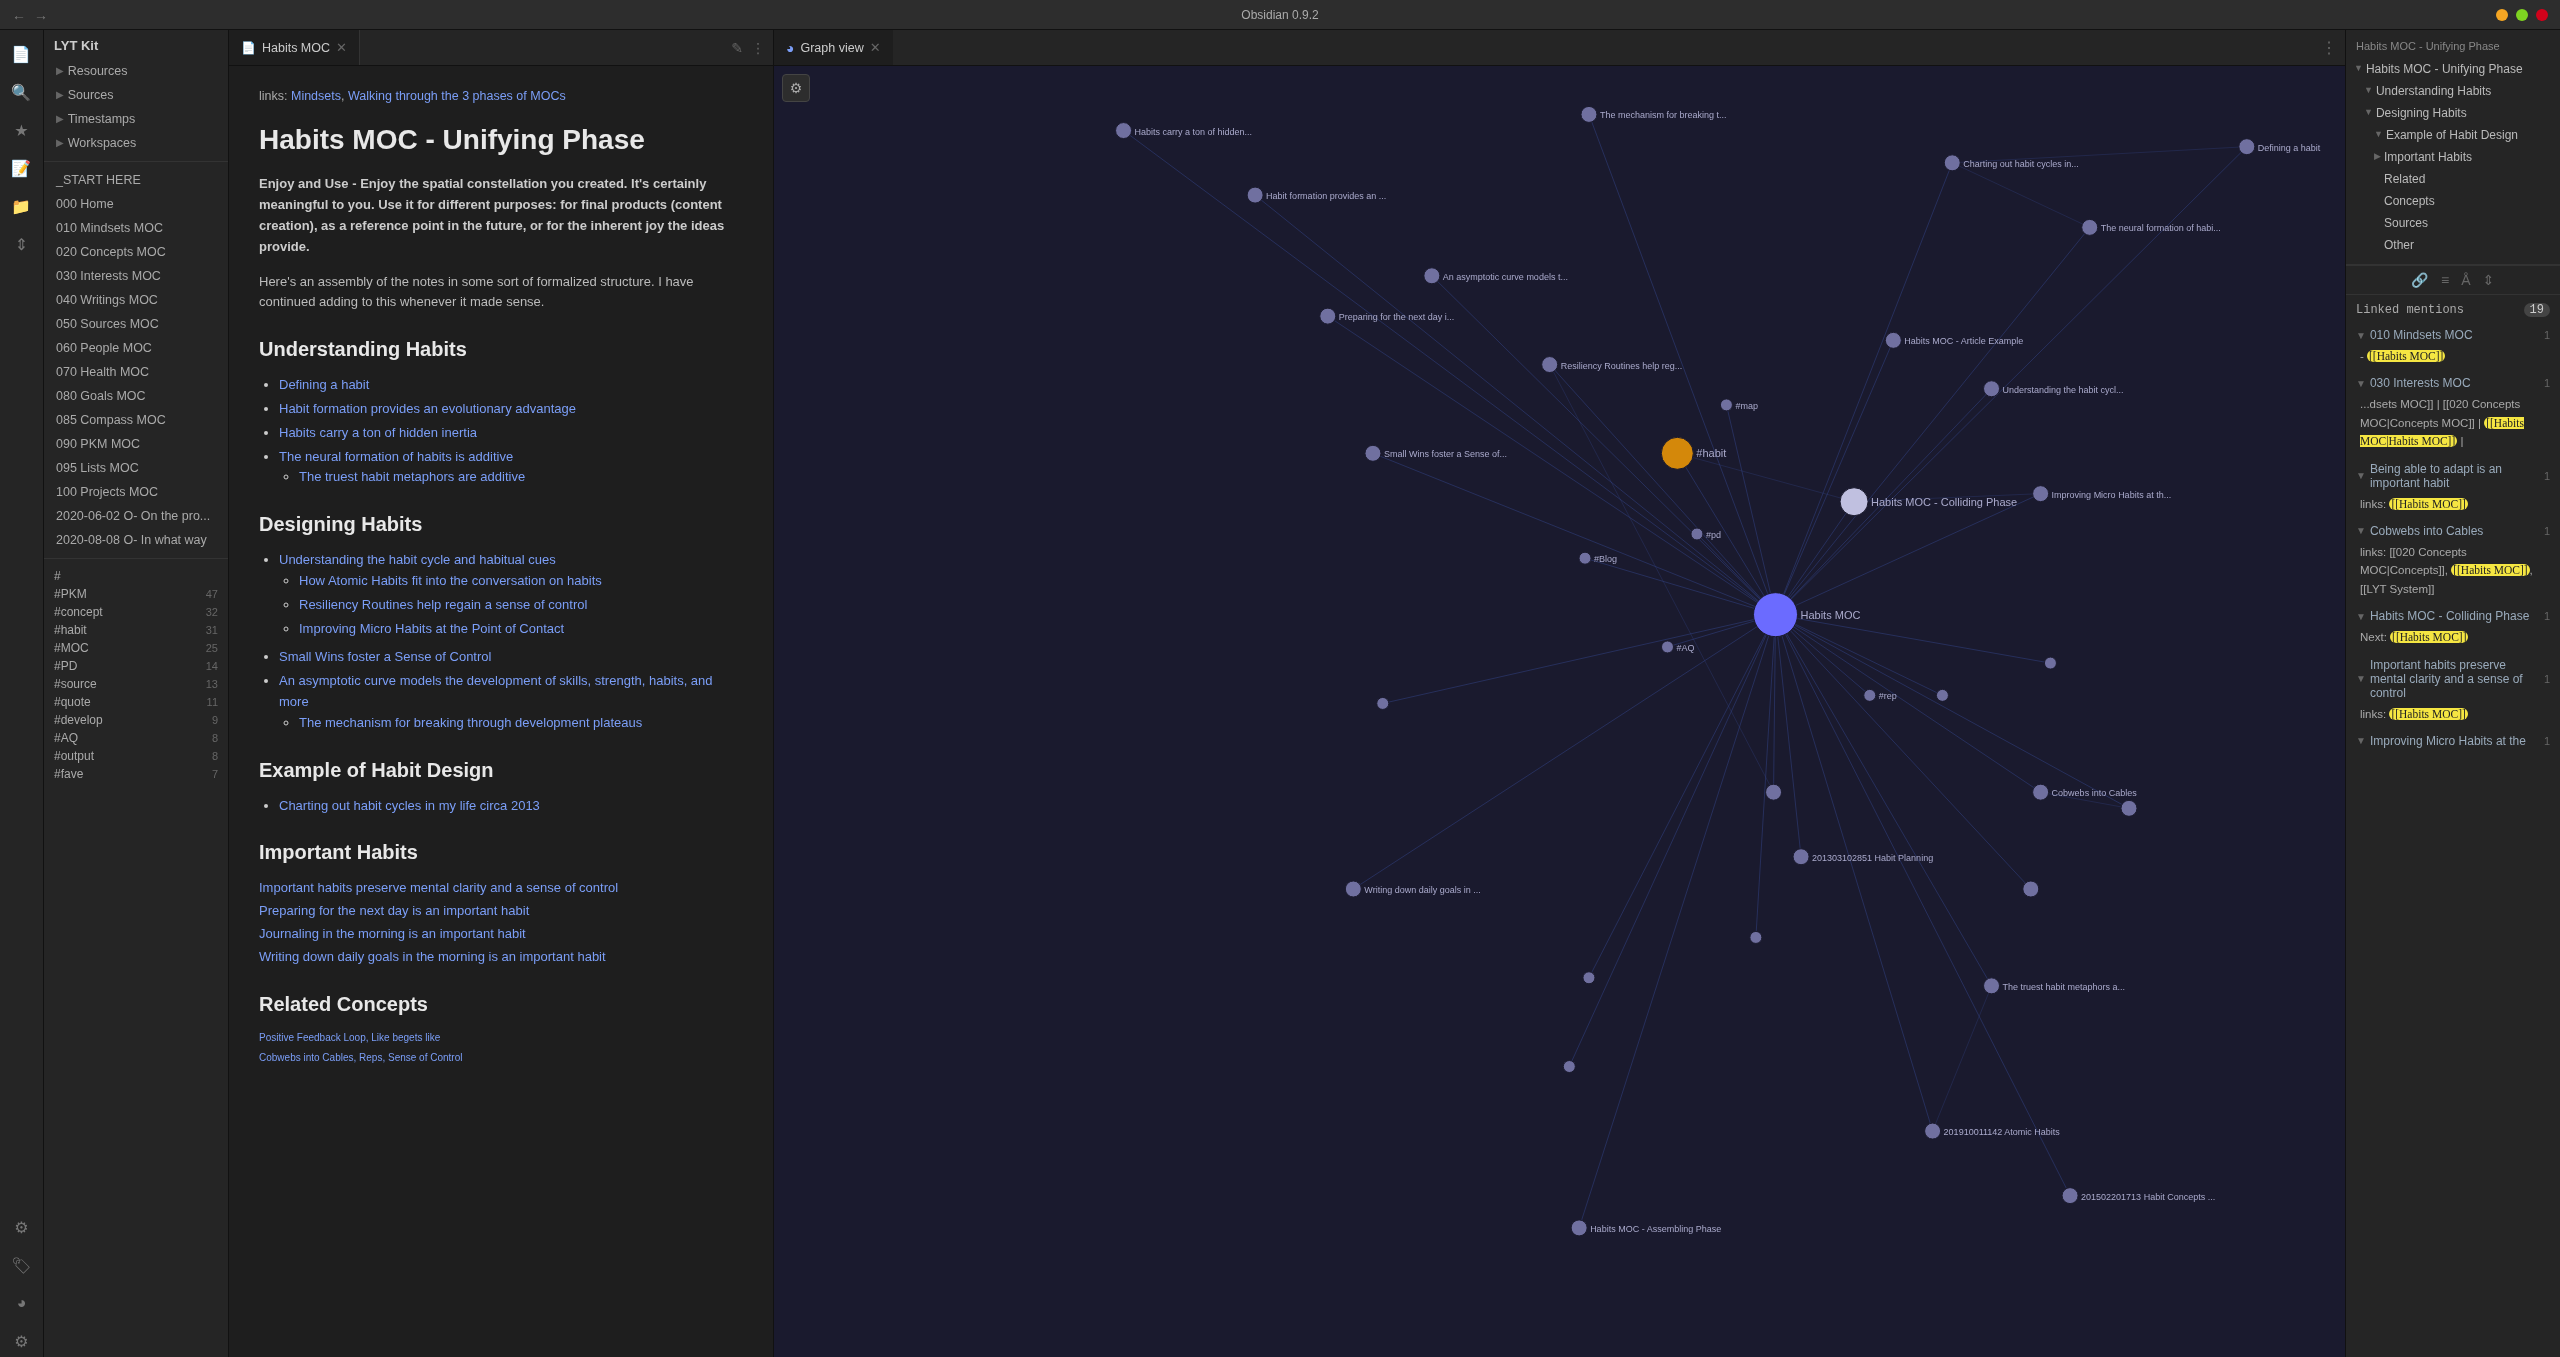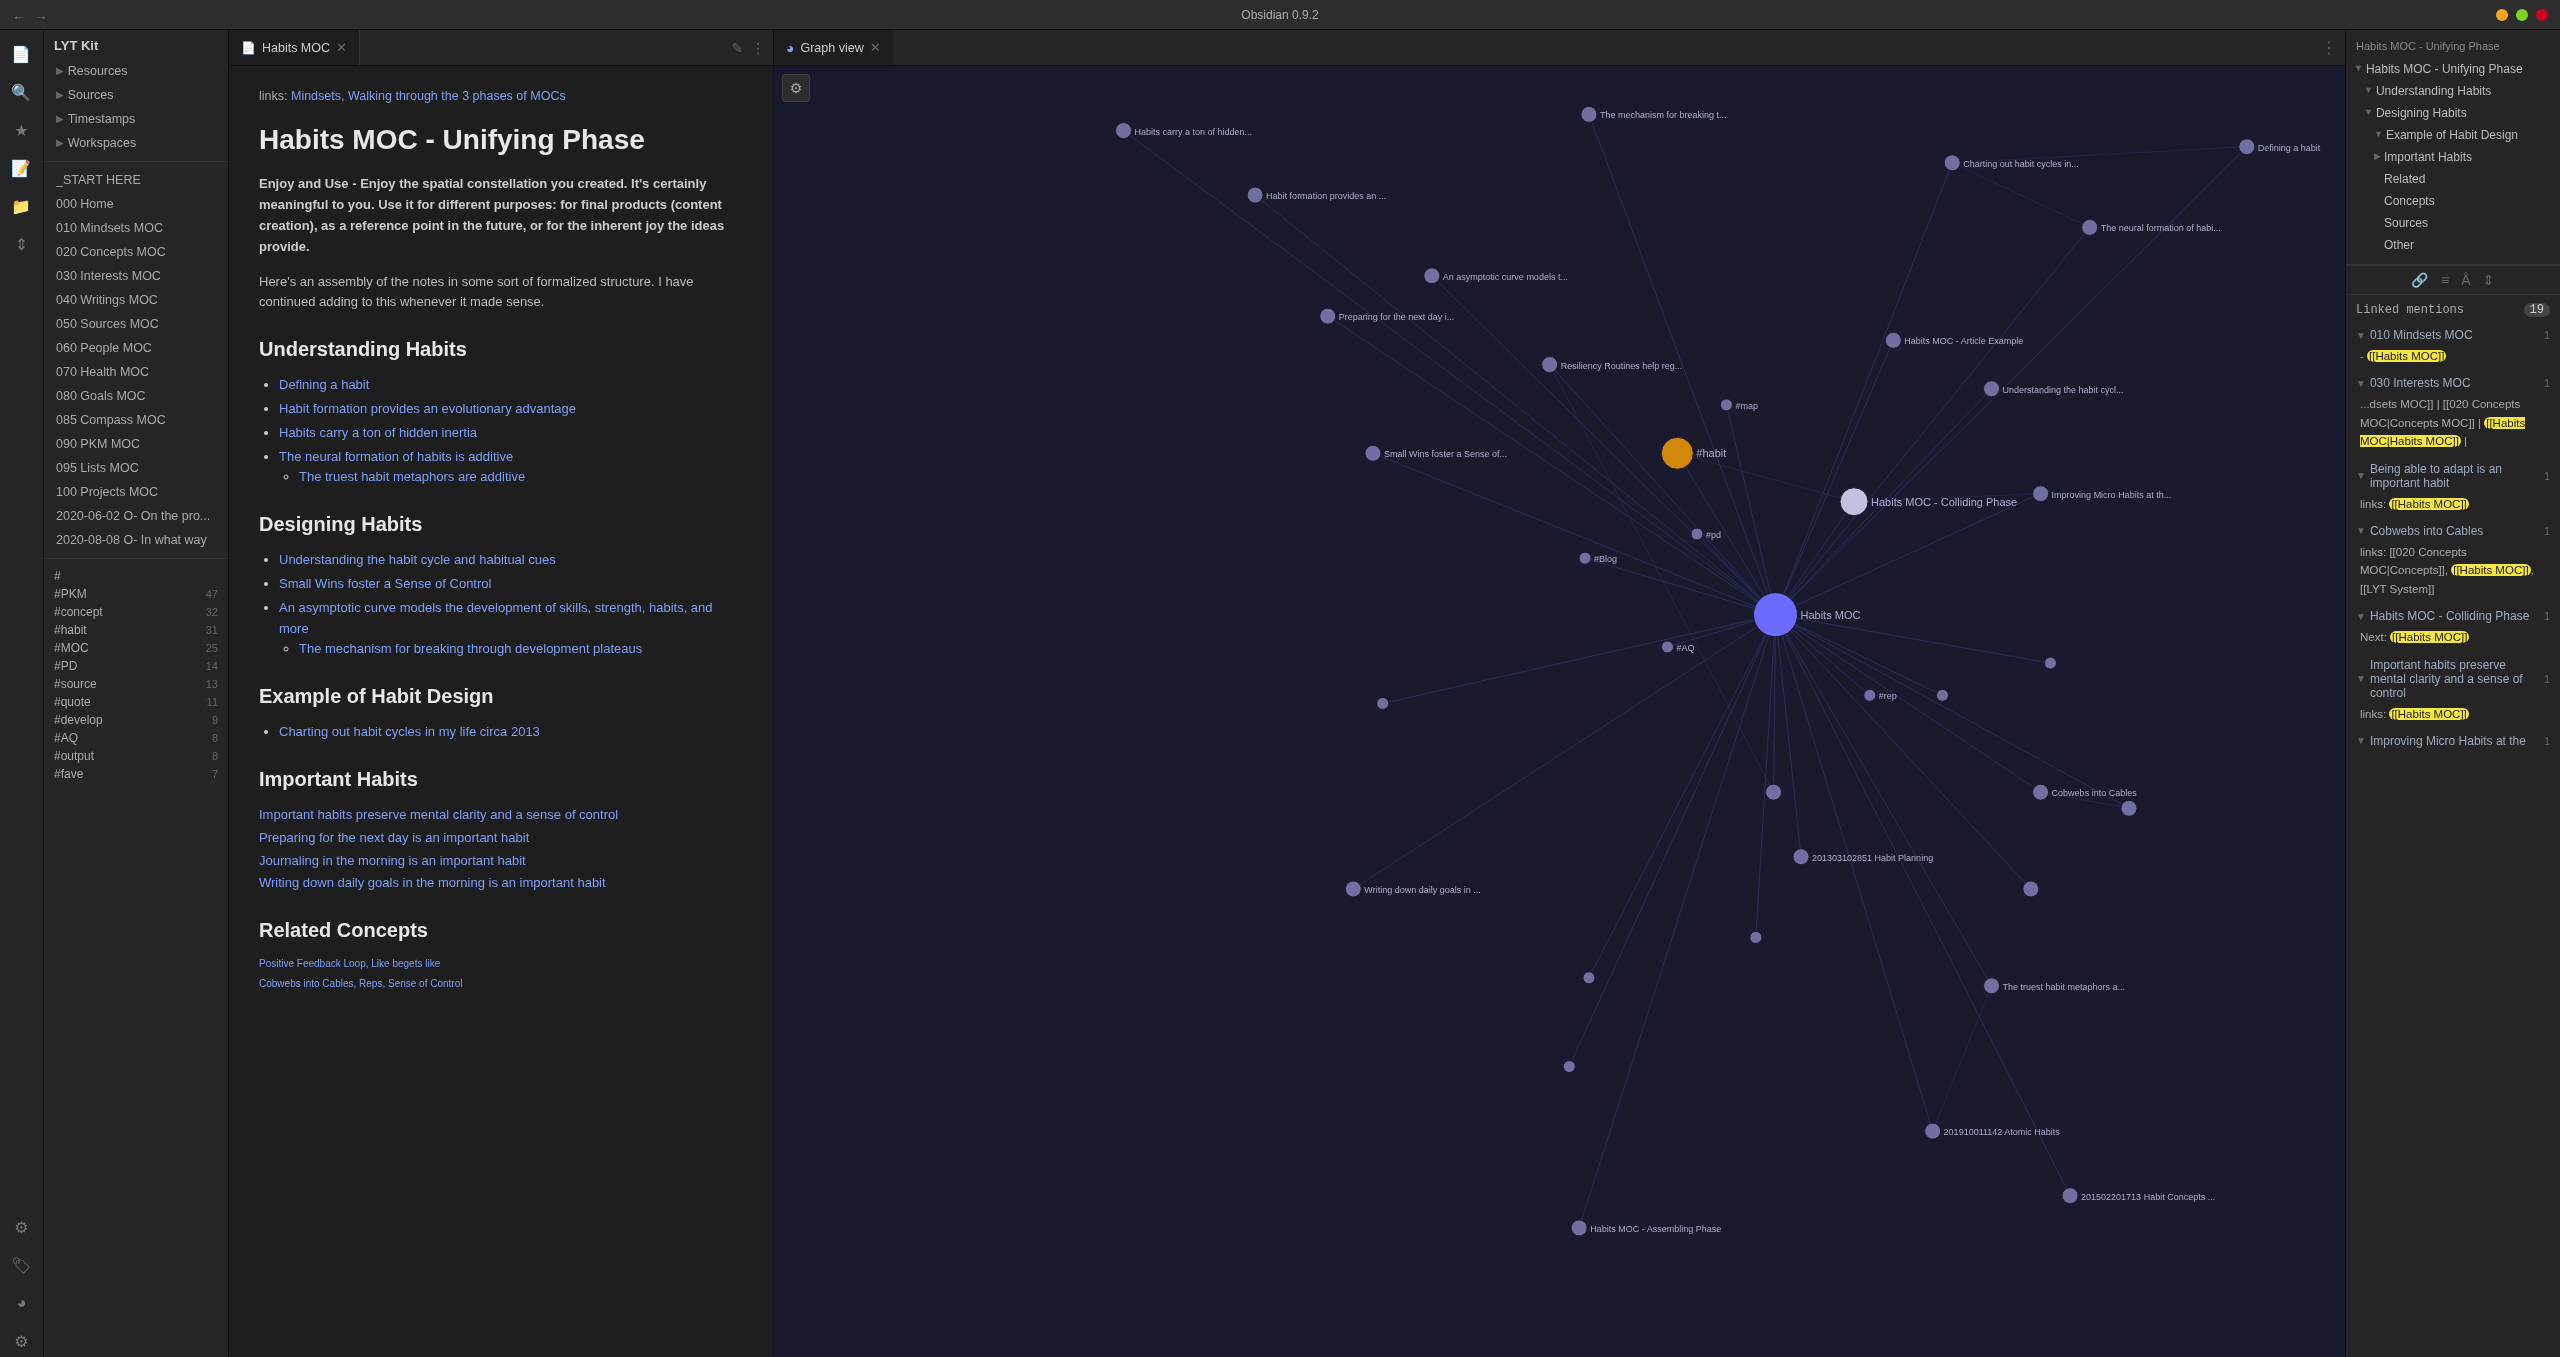--- a/index.html
+++ b/index.html
@@ -399,20 +399,21 @@
       padding: 2px 14px 4px;
       font-size: 11.5px;
       color: #aaa;
       line-height: 1.6;
     }
     .mention-content .highlight {
       background: #f5e642;
       color: #222;
       border-radius: 6px;
       padding: 0 2px;
+      font-family: Liberation Serif, serif;
     }
     .right-panel-icons {
       display: flex;
       align-items: center;
       justify-content: center;
       gap: 12px;
       padding: 6px;
       border-top: 1px solid #333;
       border-bottom: 1px solid #333;
     }
@@ -617,20 +618,25 @@
             <a href="#">The neural formation of habits is additive</a>
             <ul class="editor-list">
               <li><a href="#">The truest habit metaphors are additive</a></li>
             </ul>
           </li>
         </ul>
         <div class="editor-h2">Designing Habits</div>
         <ul class="editor-list">
           <li>
             <a href="#">Understanding the habit cycle and habitual cues</a>
+            <ul class="editor-list">
+              <li><a href="#">How Atomic Habits fit into the conversation on habits</a></li>
+              <li><a href="#">Resiliency Routines help regain a sense of control</a></li>
+              <li><a href="#">Improving Micro Habits at the Point of Contact</a></li>
+            </ul>
           </li>
           <li><a href="#">Small Wins foster a Sense of Control</a></li>
           <li>
             <a href="#">An asymptotic curve models the development of skills, strength, habits, and more</a>
             <ul class="editor-list">
               <li><a href="#">The mechanism for breaking through development plateaus</a></li>
             </ul>
           </li>
         </ul>
         <div class="editor-h2">Example of Habit Design</div>

